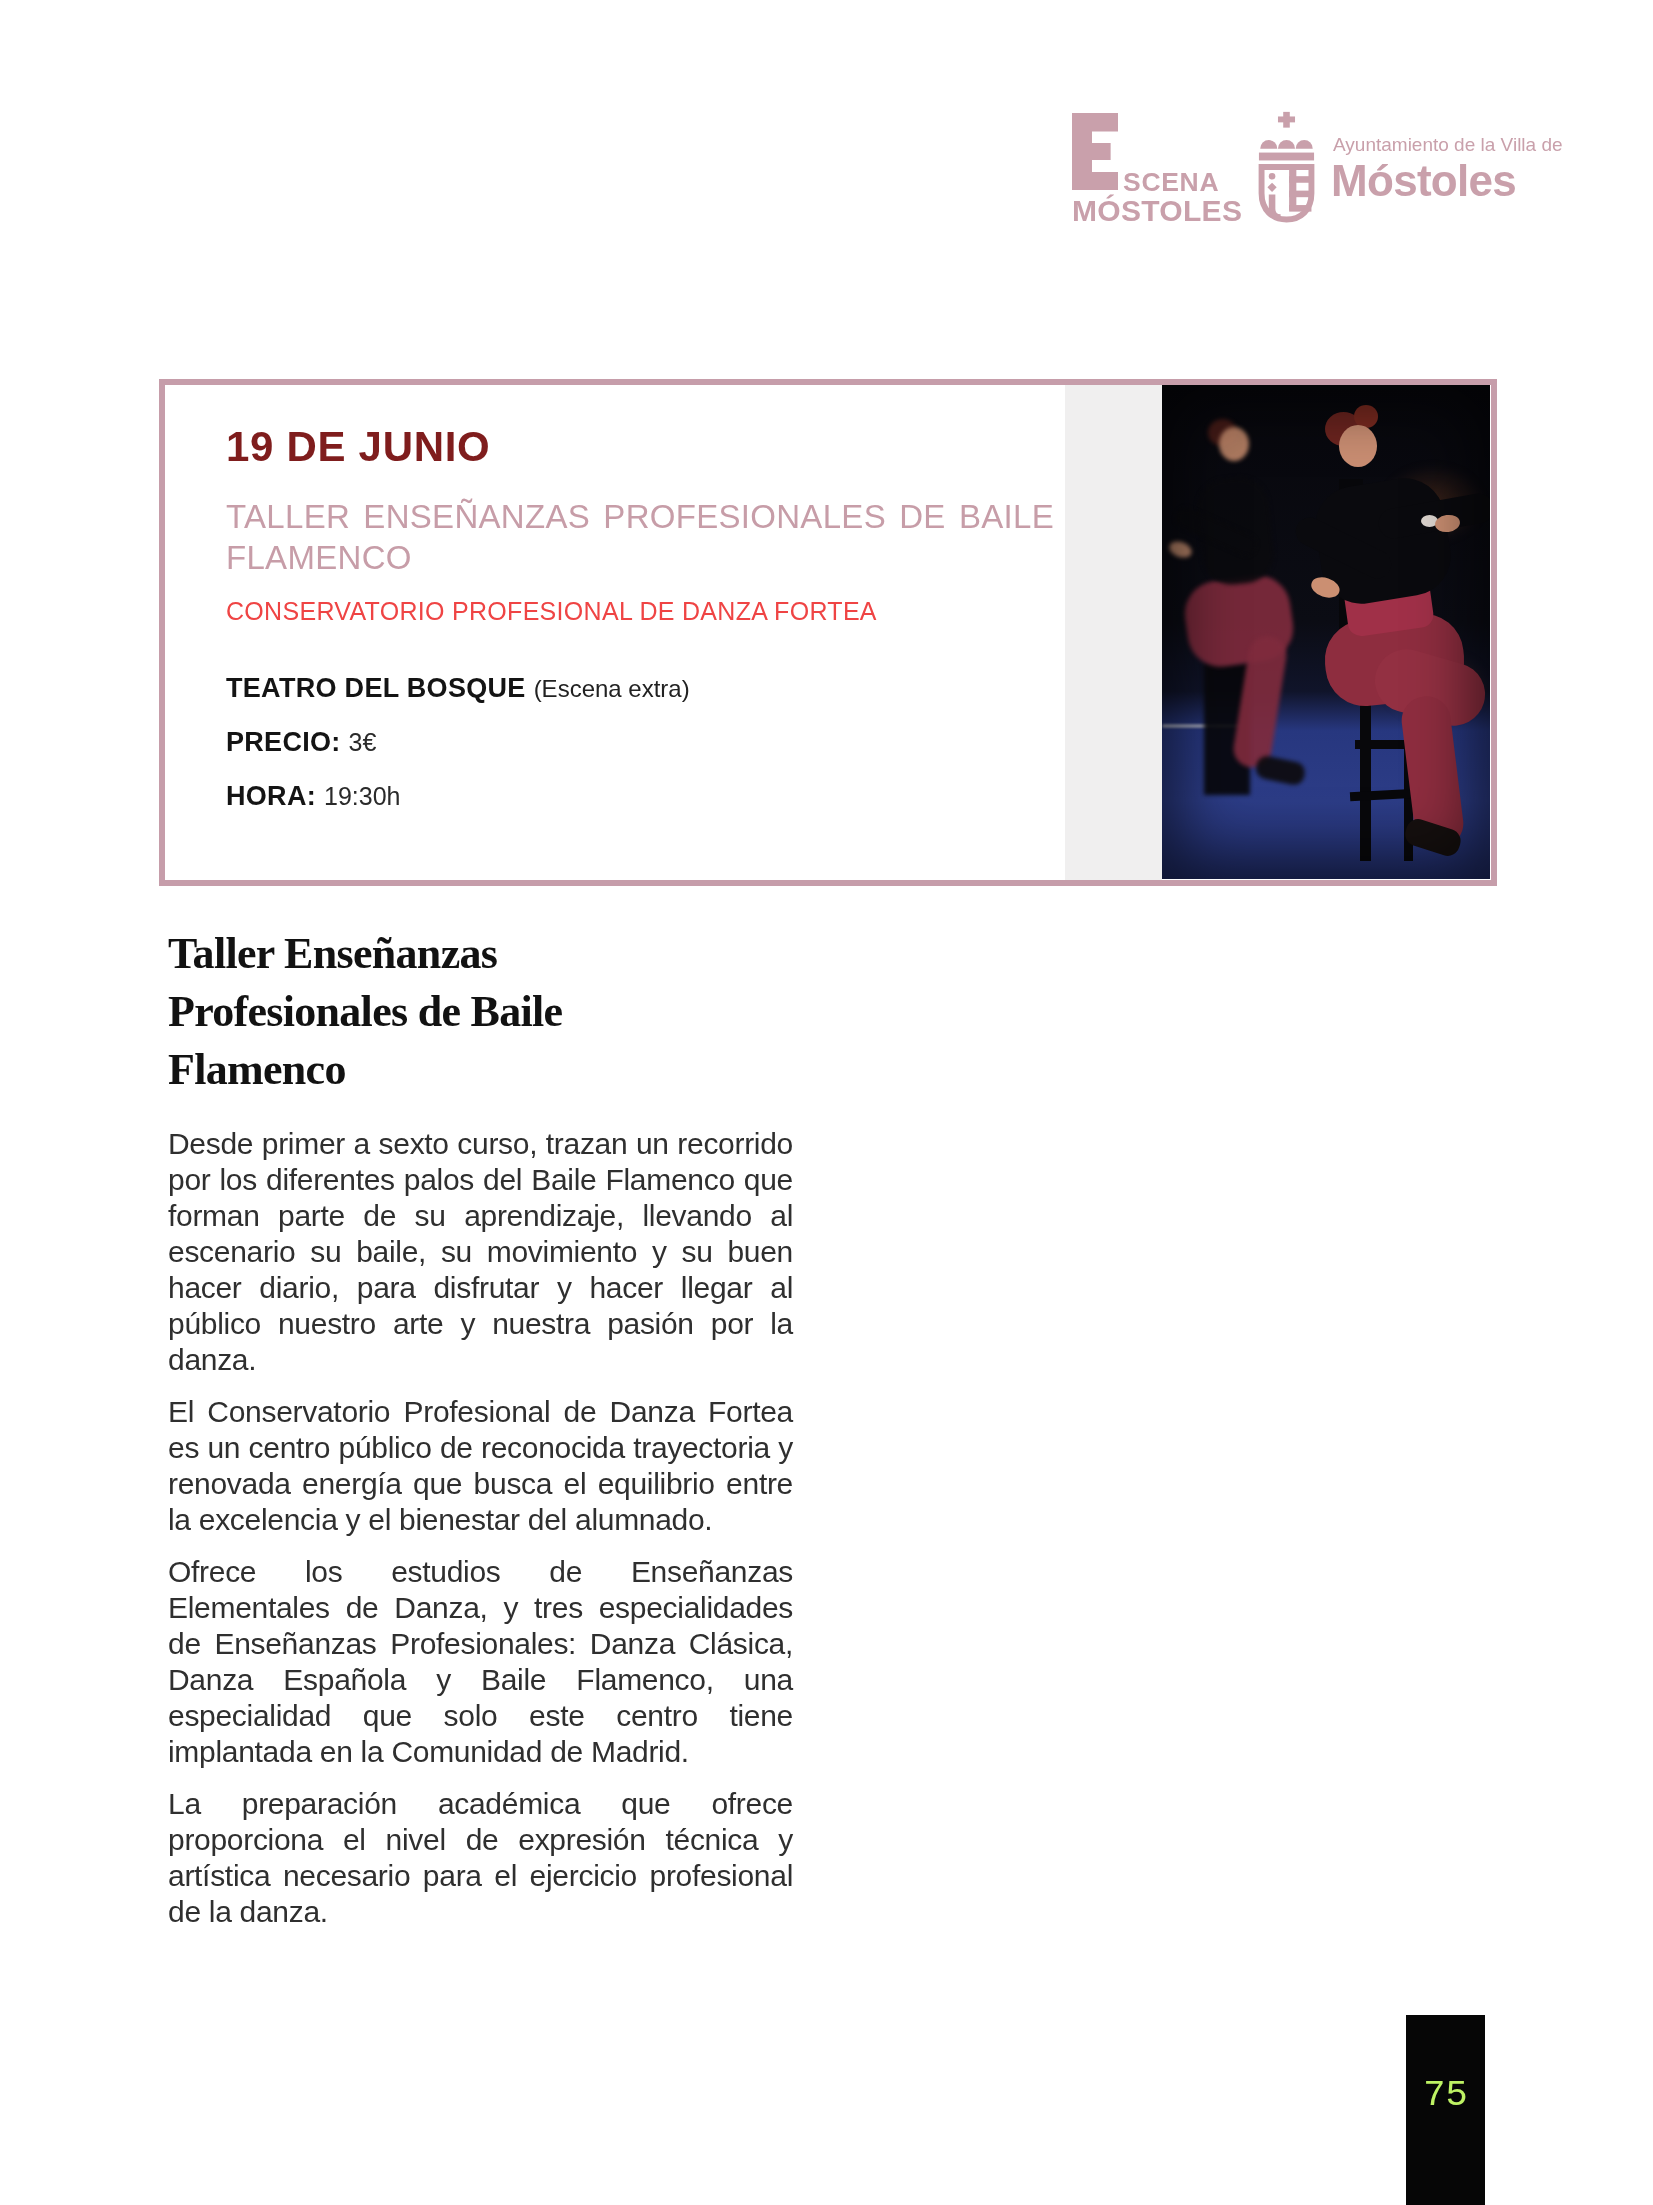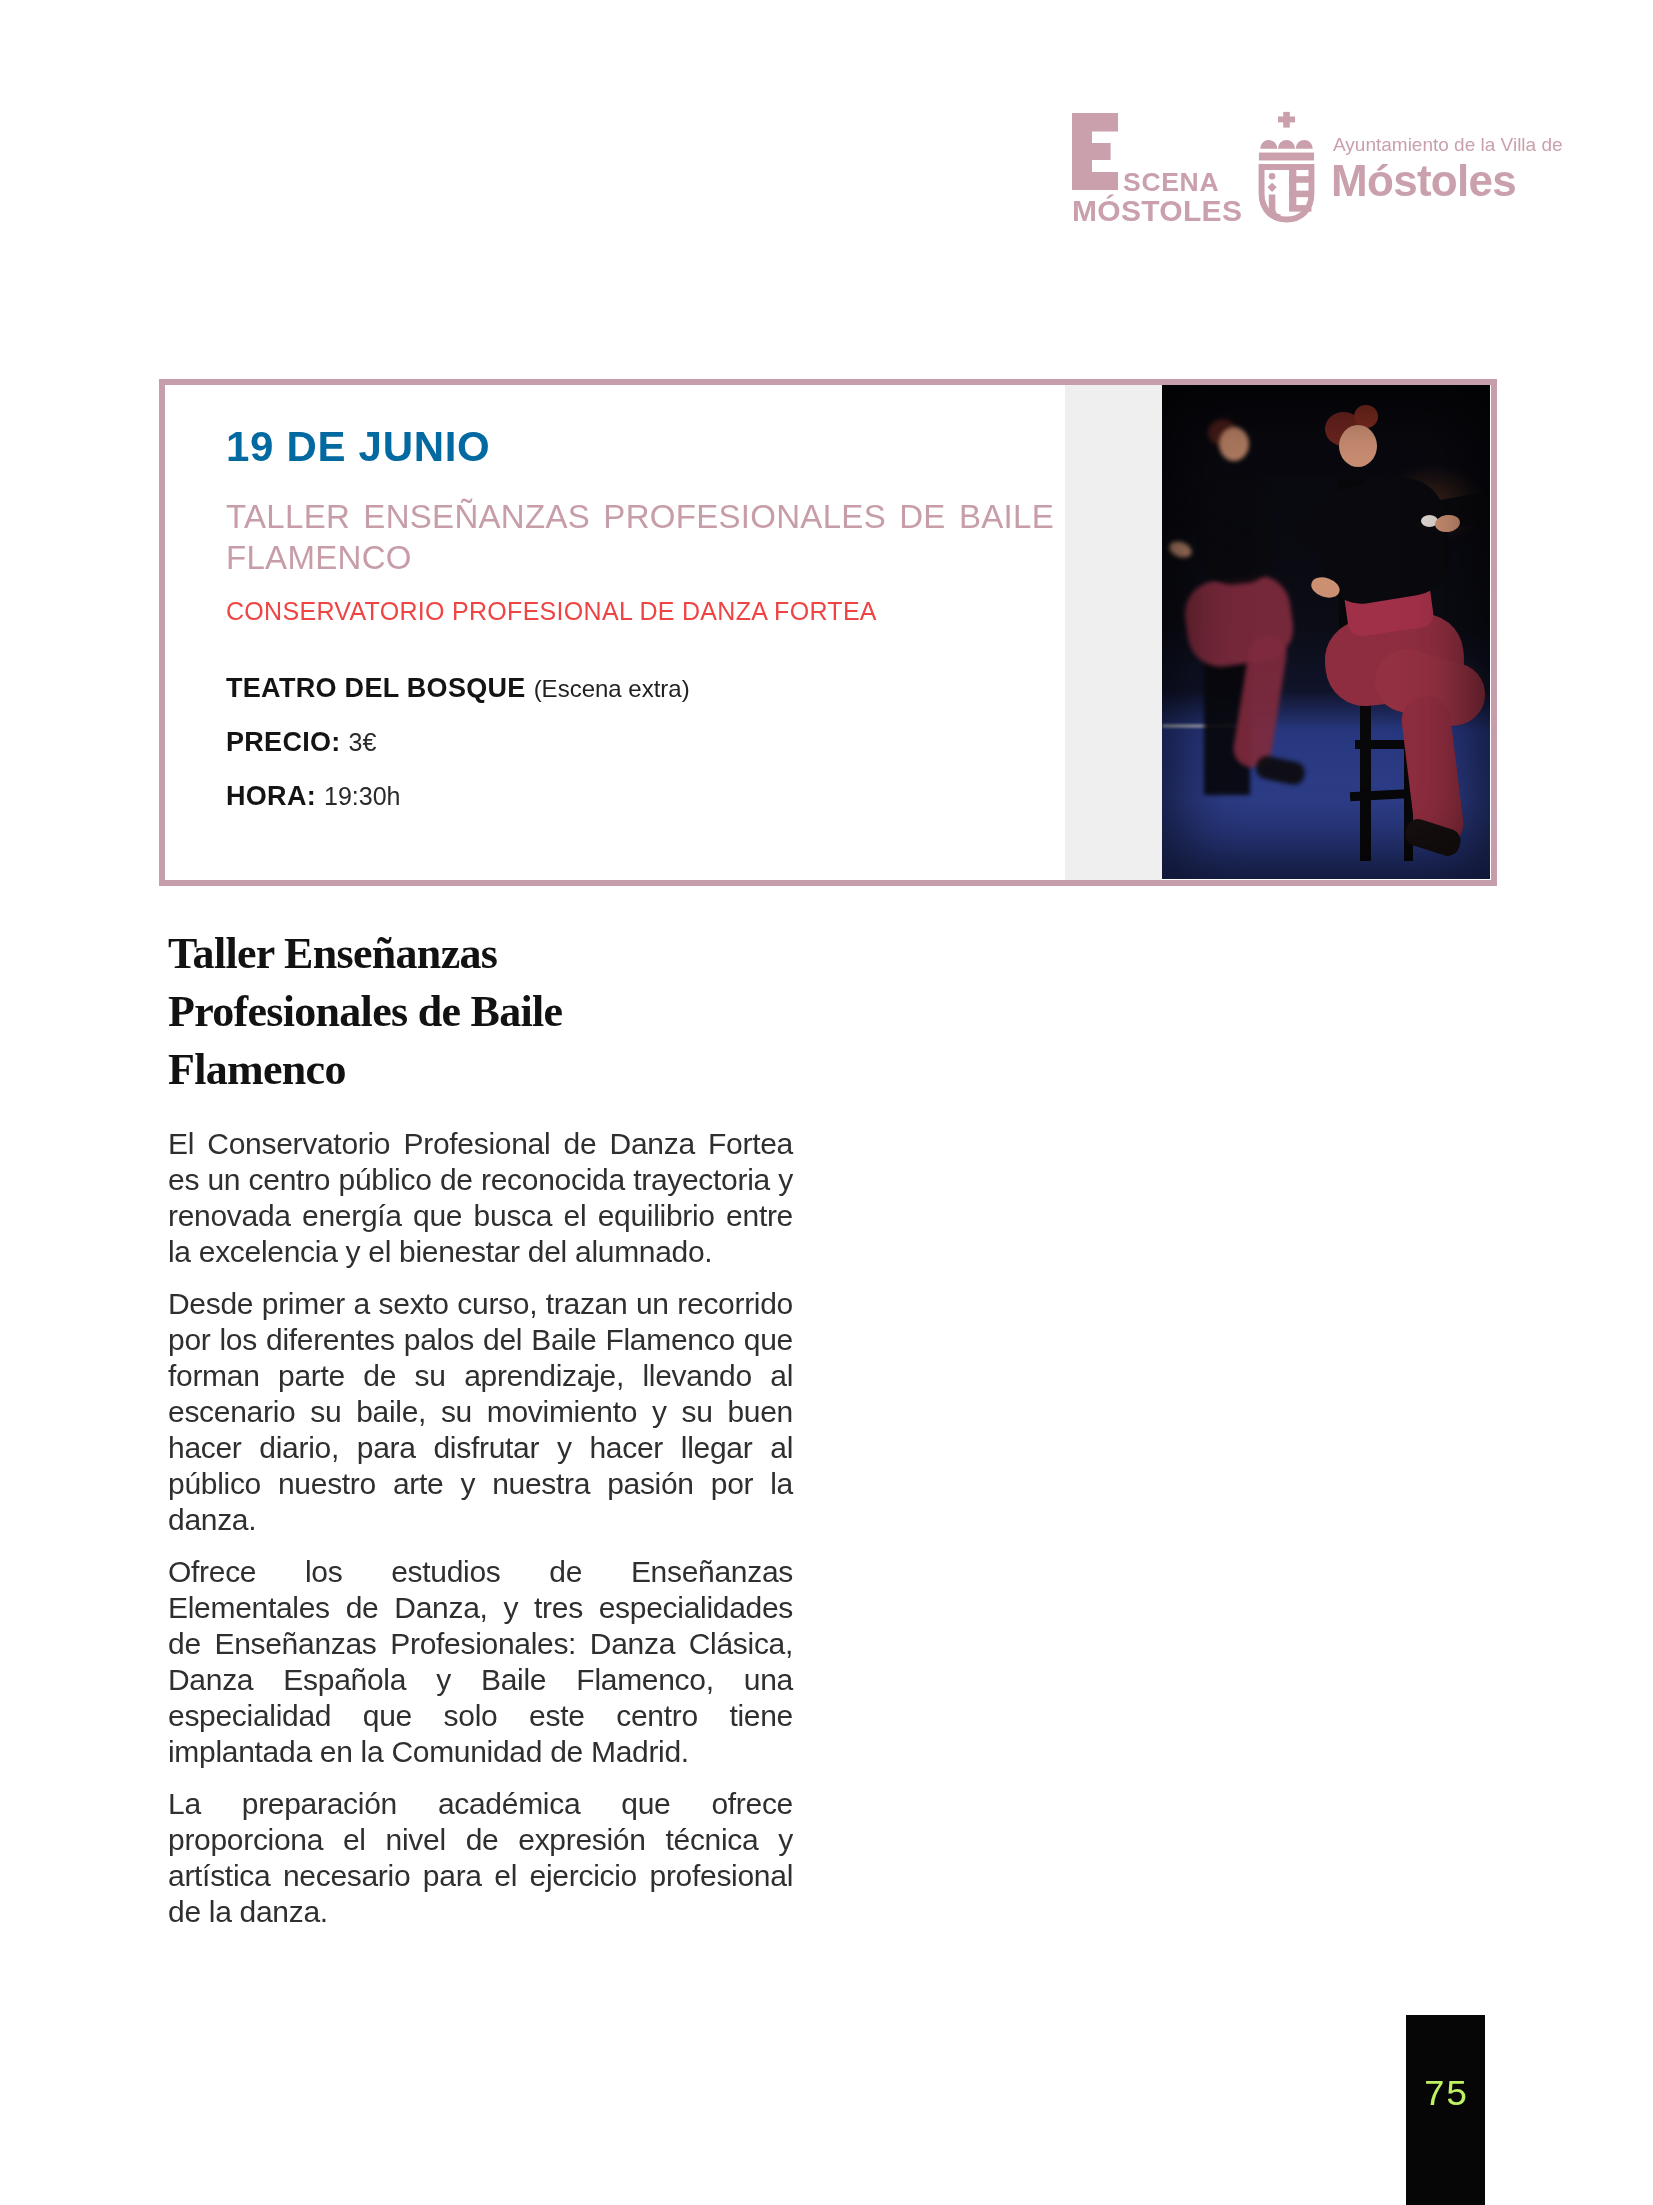--- a/index.html
+++ b/index.html
@@ -38,21 +38,21 @@
   .ayto-icon{position:absolute;left:0;top:0;}
   .ayto-line1{position:absolute;left:78px;top:25px;font-size:19px;color:var(--mauve);line-height:1;}
   .ayto-line2{position:absolute;left:76px;top:49px;font-size:44px;font-weight:bold;color:var(--mauve);line-height:1;letter-spacing:-0.7px;}
 
   
   .event-card{
     position:absolute;left:159px;top:379px;width:1338px;height:507px;
     border:6.6px solid var(--mauve-border);background:#fff;display:flex;
   }
   .card-text{width:900px;padding:41px 0 0 61px;}
-  .card-date{font-size:42px;line-height:1;font-weight:bold;color:#0369a1;letter-spacing:0.7px;margin-bottom:28px;}
+  .card-date{font-size:42px;line-height:1;font-weight:bold;color:#7f1d1d;letter-spacing:0.7px;margin-bottom:28px;}
   .card-title{
     font-size:33px;line-height:41px;color:#c79da8;letter-spacing:0.3px;
     width:828px;text-align:justify;margin-bottom:20px;
   }
   .card-company{font-size:25px;line-height:1.1;color:#ef4444;letter-spacing:0.3px;margin-bottom:48px;}
   .card-row{font-size:27px;line-height:1.1;color:#141414;margin-bottom:24.5px;}
   .card-bold{font-weight:bold;letter-spacing:0.3px;}
   .card-note{font-size:24px;font-weight:normal;margin-left:8px;color:#222;}
   .card-value{font-size:25px;font-weight:normal;margin-left:8px;color:#2a2a2a;}
   .card-gap{width:97px;background:#f0efef;}
@@ -204,22 +204,22 @@
     <div class="ph fg-bun"></div>
     <div class="ph fg-head"></div>
     <div class="ph ph-vignette"></div>
   </div>
 </div>
 
 <div class="article">
   <div class="article-heading">Taller Enseñanzas
 Profesionales de Baile
 Flamenco</div>
+  <p>Desde primer a sexto curso, trazan un recorrido por los diferentes palos del Baile Flamenco que forman parte de su aprendizaje, llevando al escenario su baile, su movimiento y su buen hacer diario, para disfrutar y hacer llegar al público nuestro arte y nuestra pasión por la danza.</p>
   <p>El Conservatorio Profesional de Danza Fortea es un centro público de reconocida trayectoria y renovada energía que busca el equilibrio entre la excelencia y el bienestar del alumnado.</p>
-  <p>Desde primer a sexto curso, trazan un recorrido por los diferentes palos del Baile Flamenco que forman parte de su aprendizaje, llevando al escenario su baile, su movimiento y su buen hacer diario, para disfrutar y hacer llegar al público nuestro arte y nuestra pasión por la danza.</p>
   <p>Ofrece los estudios de Enseñanzas Elementales de Danza, y tres especialidades de Enseñanzas Profesionales: Danza Clásica, Danza Española y Baile Flamenco, una especialidad que solo este centro tiene implantada en la Comunidad de Madrid.</p>
   <p>La preparación académica que ofrece proporciona el nivel de expresión técnica y artística necesario para el ejercicio profesional de la danza.</p>
 </div>
 
 <div class="page-box">
   <span class="page-num">75</span>
 </div>
 
 
 </body></html>

